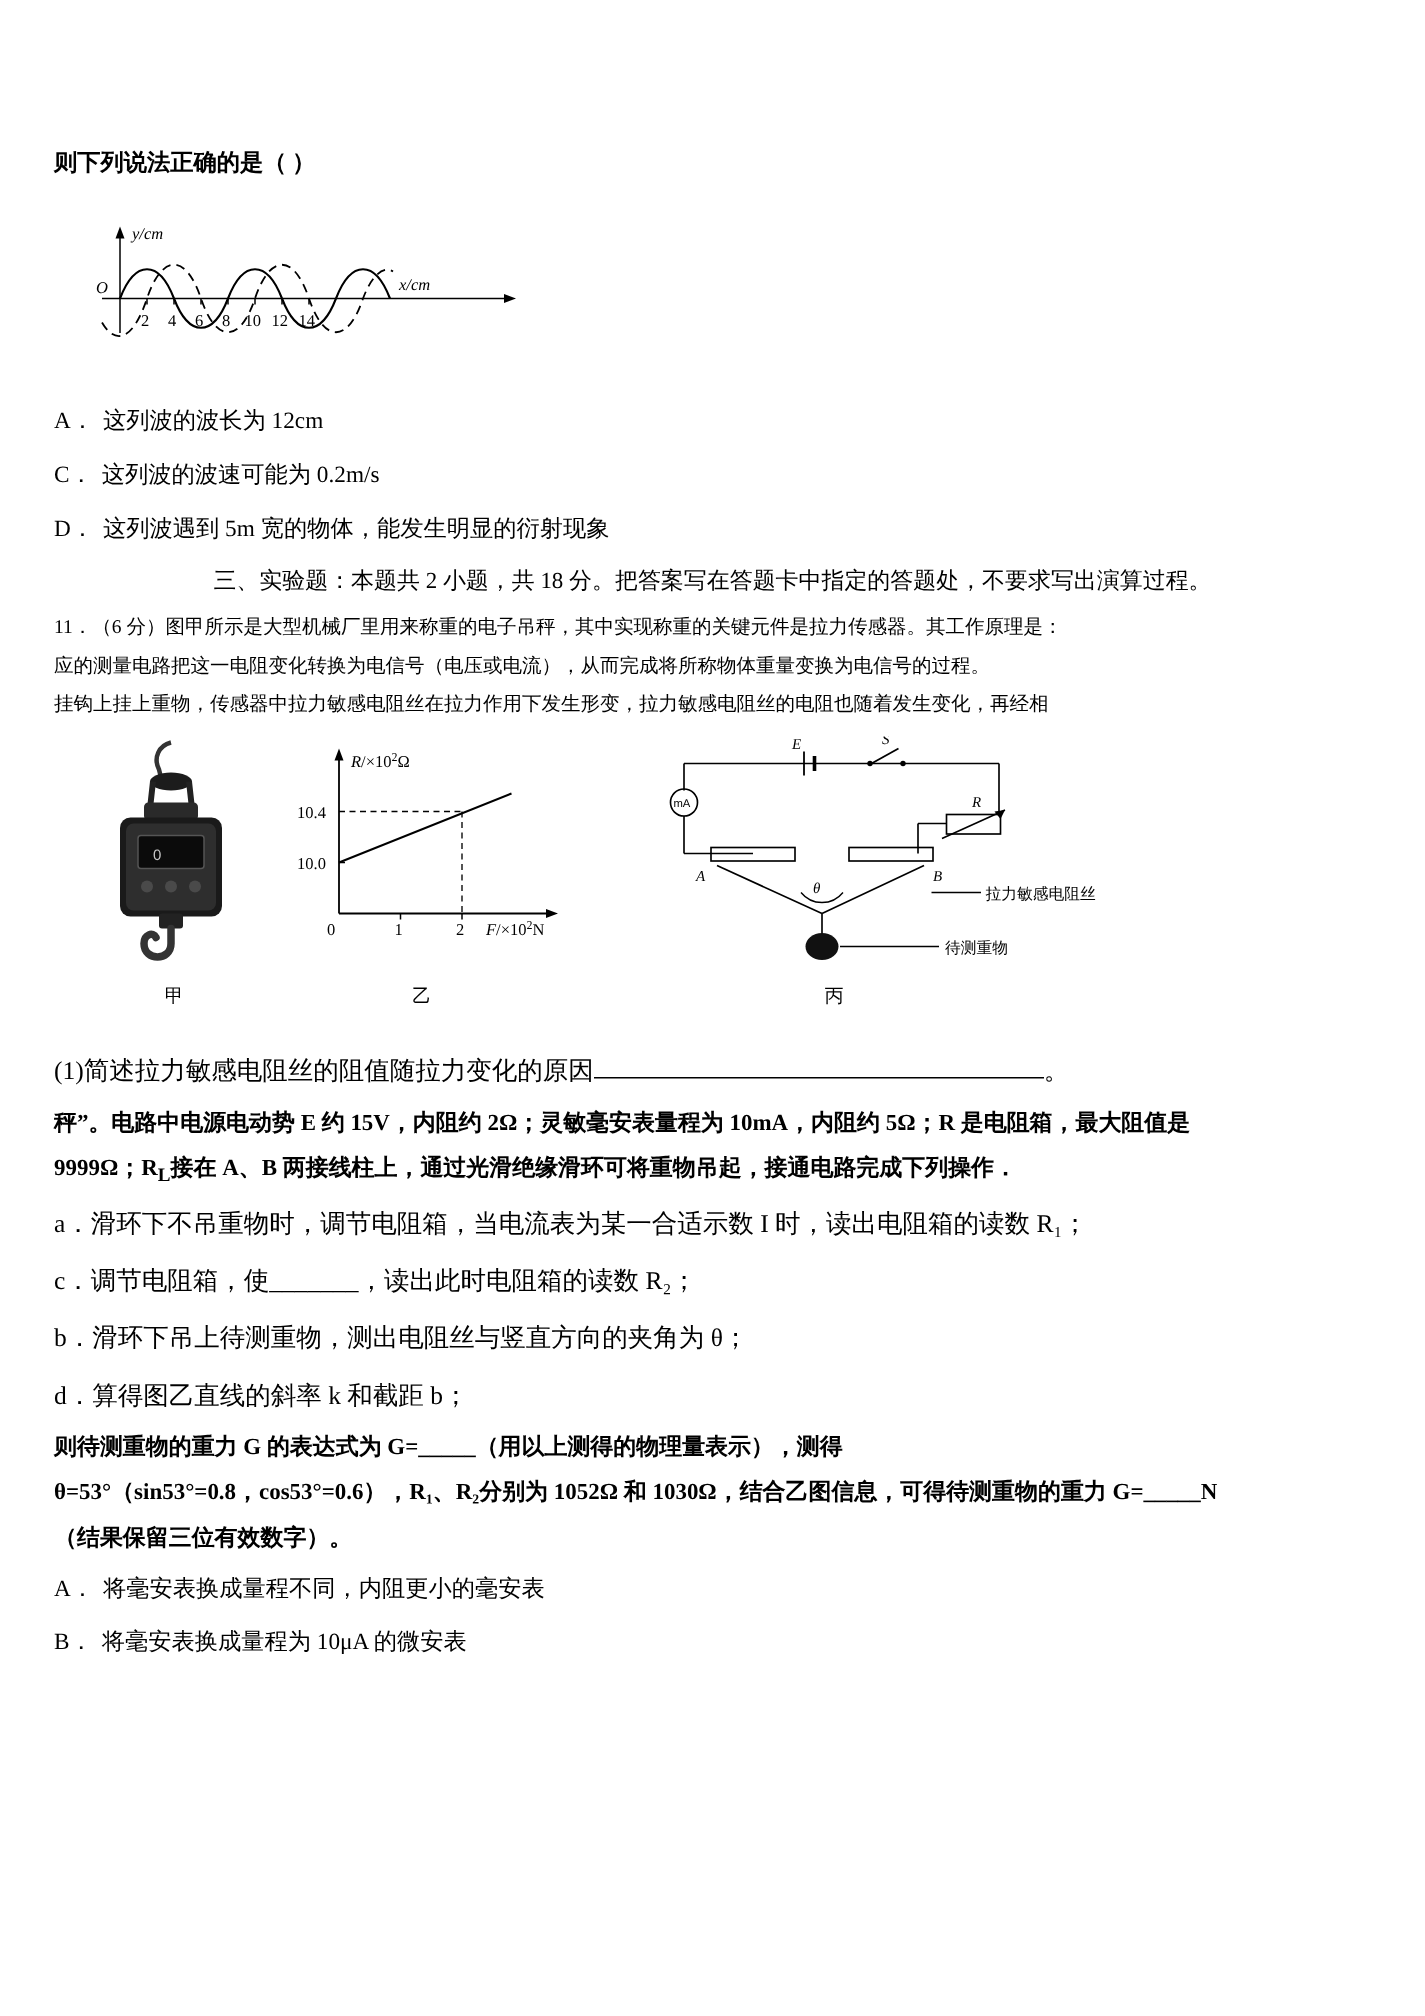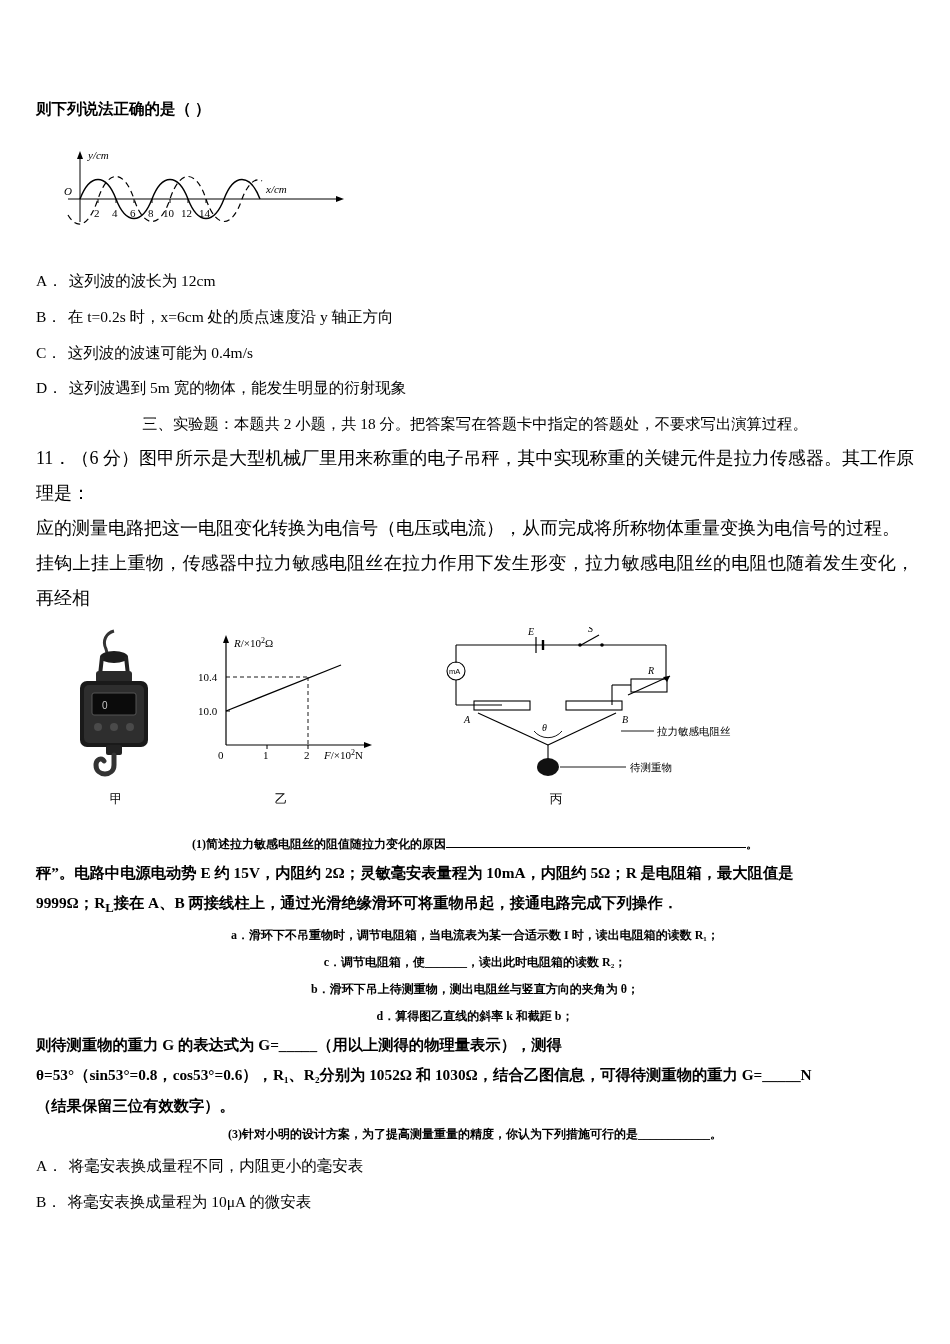--- a/index.html
+++ b/index.html
@@ -38,35 +38,34 @@
     line-height: 2.3;
     font-weight: normal;
   }
   .opt .lbl { margin-right: 6px; }
   .sec-head {
     font-size: 15.3px;
     line-height: 2.3;
     text-align: center;
   }
   .para {
-    font-size: 18px;
+    font-size: 13px;
     line-height: 1.95;
     text-align: justify;
   }
   .para-b {
     font-size: 15.3px;
     line-height: 2.0;
     font-weight: bold;
     text-align: justify;
   }
   .sub {
-    font-size: 12px;
+    font-size: 17px;
     line-height: 2.25;
-    font-weight: bold;
-    text-align: center;
+    font-weight: normal;
   }
   .blank-u {
     display: inline-block;
     border-bottom: 1px solid #000;
     height: 13px;
   }
 
   
   .wave-fig {
     position: relative;
@@ -128,24 +127,21 @@
         <text x="105" y="80" font-family="Liberation Serif, serif" font-size="11">10</text>
         <text x="123" y="80" font-family="Liberation Serif, serif" font-size="11">12</text>
         <text x="141" y="80" font-family="Liberation Serif, serif" font-size="11">14</text>
       </svg>
     </div>
 
     <div class="opt">
       <span class="lbl">A．</span><span>这列波的波长为 12cm</span>
     </div>
     <div class="opt">
-      <span class="lbl">B．</span><span>在 t=0.2s 时，x=6cm 处的质点速度沿 y 轴正方向</span>
-    </div>
-    <div class="opt">
-      <span class="lbl">C．</span><span>这列波的波速可能为 0.4m/s</span>
+      <span class="lbl">C．</span><span>这列波的波速可能为 0.2m/s</span>
     </div>
     <div class="opt">
       <span class="lbl">D．</span><span>这列波遇到 5m 宽的物体，能发生明显的衍射现象</span>
     </div>
 
     <div class="sec-head">三、实验题：本题共 2 小题，共 18 分。把答案写在答题卡中指定的答题处，不要求写出演算过程。</div>
 
     <div class="para">
       <span>11．（6 分）</span><span>图甲所示是大型机械厂里用来称重的电子吊秤，其中实现称重的关键元件是拉力传感器。其工作原理是：</span>
     </div>
@@ -269,21 +265,20 @@
 
     <div class="sub">a．滑环下不吊重物时，调节电阻箱，当电流表为某一合适示数 I 时，读出电阻箱的读数 R₁；</div>
     <div class="sub">c．调节电阻箱，使_______，读出此时电阻箱的读数 R₂；</div>
     <div class="sub">b．滑环下吊上待测重物，测出电阻丝与竖直方向的夹角为 θ；</div>
     <div class="sub">d．算得图乙直线的斜率 k 和截距 b；</div>
 
     <div class="para-b">则待测重物的重力 G 的表达式为 G=_____（用以上测得的物理量表示），测得</div>
     <div class="para-b">θ=53°（sin53°=0.8，cos53°=0.6），R₁、R₂分别为 1052Ω 和 1030Ω，结合乙图信息，可得待测重物的重力 G=_____N</div>
     <div class="para-b">（结果保留三位有效数字）。</div>
 
-    <div class="sub">(3)针对小明的设计方案，为了提高测量重量的精度，你认为下列措施可行的是____________。</div>
 
     <div class="opt">
       <span class="lbl">A．</span><span>将毫安表换成量程不同，内阻更小的毫安表</span>
     </div>
     <div class="opt">
       <span class="lbl">B．</span><span>将毫安表换成量程为 10μA 的微安表</span>
     </div>
 
   </div>
 </div>

